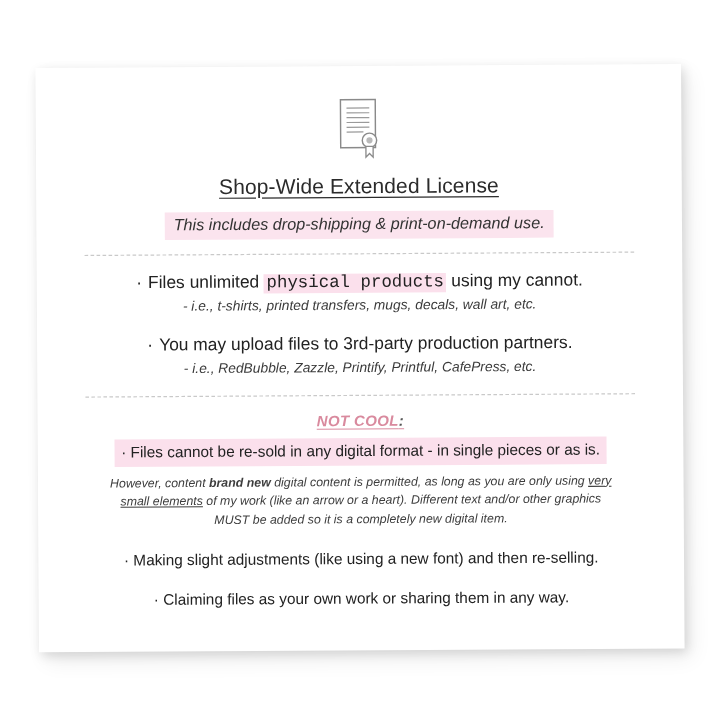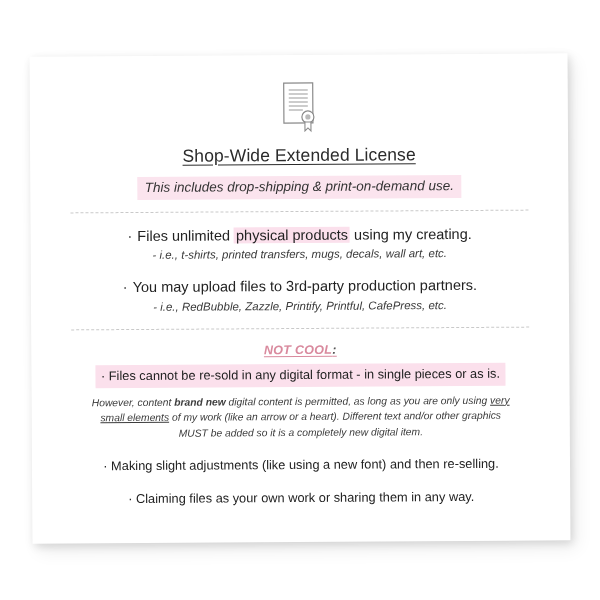--- a/index.html
+++ b/index.html
@@ -80,20 +80,21 @@
     font-size: 14.5px;
     color: #222222;
     margin: 0 0 2px 0;
     line-height: 1.35;
   }
   .bullet-main .dot { margin-right: 5px; }
 
   .hl-pink {
     background: #fbe0ec;
     padding: 0 2px;
+    font-family: Liberation Mono, monospace;
   }
 
   .sub-note {
     font-size: 11.5px;
     font-style: italic;
     color: #3a3a3a;
     margin: 0 0 14px 0;
     line-height: 1.35;
   }
 
@@ -167,21 +168,21 @@
 
       <div class="title">Shop-Wide Extended License</div>
 
       <div class="subtitle-wrap">
         <span class="subtitle">This includes drop-shipping &amp; print-on-demand use.</span>
       </div>
 
       <hr class="divider">
 
       <div class="bullet-main">
-        <span class="dot">·</span><span>Files unlimited </span><span class="hl-pink">physical products</span><span> using my creating.</span>
+        <span class="dot">·</span><span>Files unlimited </span><span class="hl-pink">physical products</span><span> using my cannot.</span>
       </div>
       <div class="sub-note">-  i.e., t-shirts, printed transfers, mugs, decals, wall art, etc.</div>
 
       <div class="bullet-main">
         <span class="dot">·</span><span>You may upload files to 3rd-party production partners.</span>
       </div>
       <div class="sub-note">-  i.e., RedBubble, Zazzle, Printify, Printful, CafePress, etc.</div>
 
       <hr class="divider">
 

